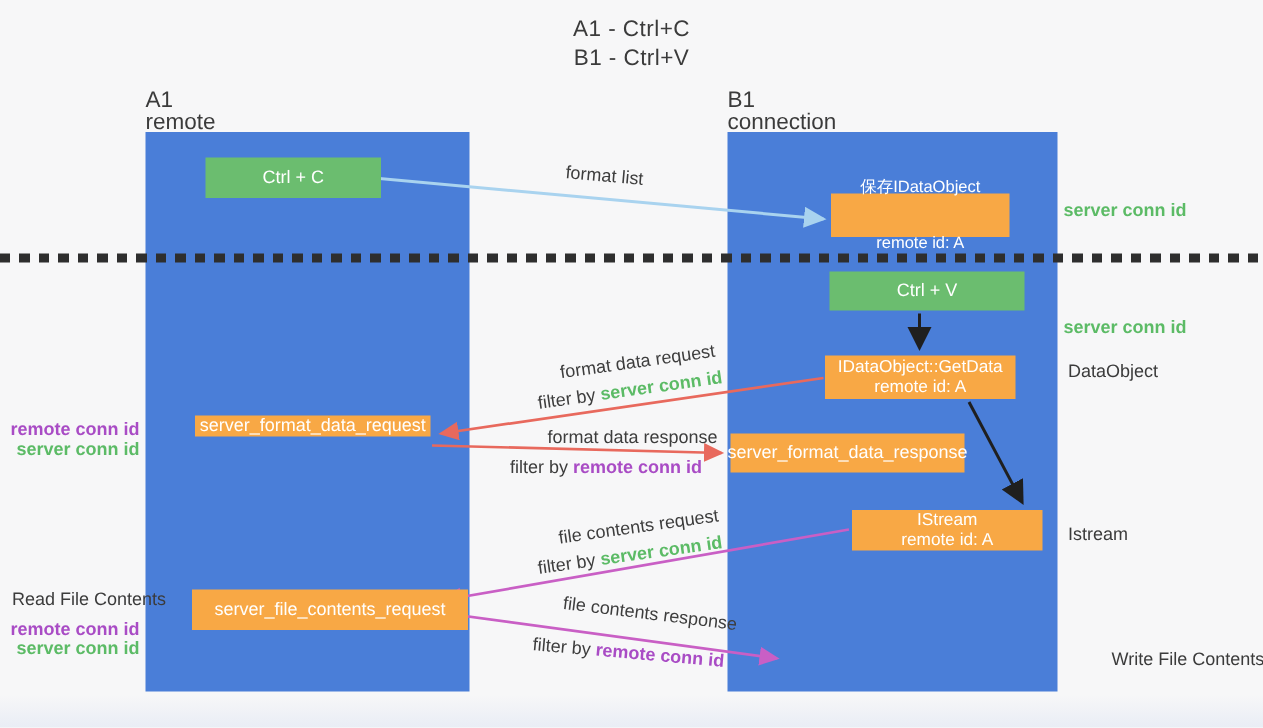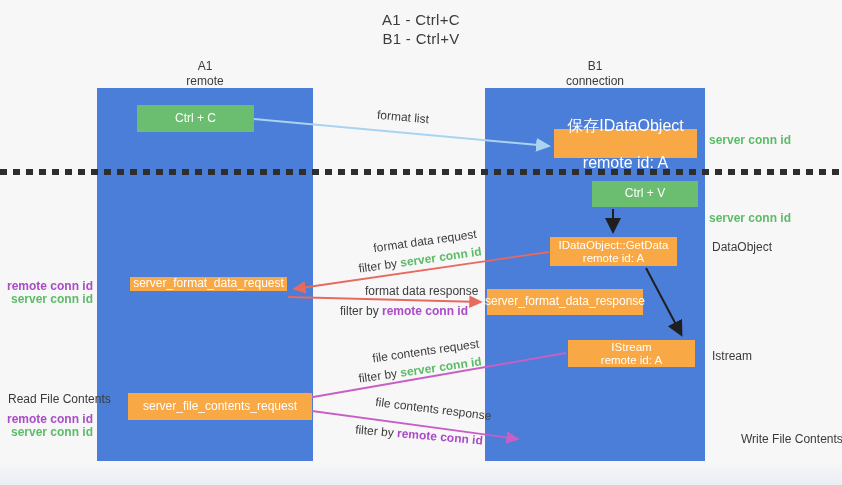--- a/index.html
+++ b/index.html
@@ -9,21 +9,21 @@
     background:#f7f7f8;
     position:relative;
     overflow:hidden;
     color:#3b3b3b;
   }
   .stage { position:absolute; inset:0; }
 
   .title { position:absolute; top:10px; left:0; width:842px; text-align:center;
            font-size:15px; color:#3b3b3b; line-height:19px; letter-spacing:.3px; }
 
-  .col-header { position:absolute; text-align:center; font-size:12px; line-height:15px; color:#3b3b3b; }
+  .col-header { position:absolute; font-size:15px; line-height:15px; color:#3b3b3b; }
   .col-header.left  { left:97px;  width:216px; top:59px; }
   .col-header.right { left:485px; width:220px; top:59px; }
 
   .column { position:absolute; top:88px; height:373px; background:#4a7ed8; }
   .column.left  { left:97px;  width:216px; }
   .column.right { left:485px; width:220px; }
 
   .dashline { position:absolute; left:0; top:169px; width:842px; height:6px;
     background:repeating-linear-gradient(90deg,#2e2e2e 0 7px,transparent 7px 13px);
     z-index:4; }
@@ -93,26 +93,26 @@
     <line x1="549" y1="252" x2="294" y2="289" stroke="#e8695d" stroke-width="1.8" marker-end="url(#ah-red)"></line>
     <line x1="288" y1="297" x2="481" y2="302" stroke="#e8695d" stroke-width="1.8" marker-end="url(#ah-red)"></line>
     <line x1="566" y1="353" x2="296" y2="400" stroke="#c95fc5" stroke-width="1.8" marker-end="url(#ah-mag)"></line>
     <line x1="290" y1="408" x2="518" y2="439" stroke="#c95fc5" stroke-width="1.8" marker-end="url(#ah-mag)"></line>
   </svg>
 
   <div class="box green" style="left:137px;top:105px;width:117px;height:27px;">
     <div>Ctrl + C</div>
   </div>
 
-  <div class="box orange" style="left:554px;top:129px;width:143px;height:29px;font-size:16px;line-height:13px;gap:24px;">
+  <div class="box orange" style="left:554px;top:129px;width:119px;height:29px;font-size:11px;line-height:13px;gap:24px;">
     <div>保存IDataObject</div>
     <div>remote id: A</div>
   </div>
 
-  <div class="box green" style="left:553px;top:181px;width:106px;height:26px;margin-left:39px;">
+  <div class="box green" style="left:553px;top:181px;width:130px;height:26px;">
     <div>Ctrl + V</div>
   </div>
 
   <div class="box orange" style="left:550px;top:237px;width:127px;height:29px;font-size:11.5px;line-height:13px;">
     <div>IDataObject::GetData</div>
     <div>remote id: A</div>
   </div>
 
   <div class="box orange" style="left:130px;top:277px;width:157px;height:14px;">
     <div>server_format_data_request</div>

